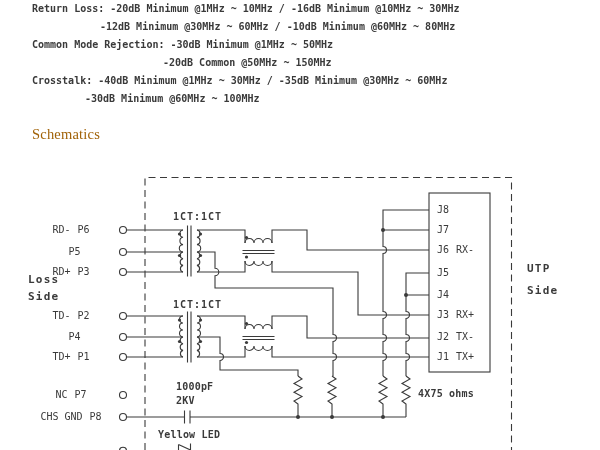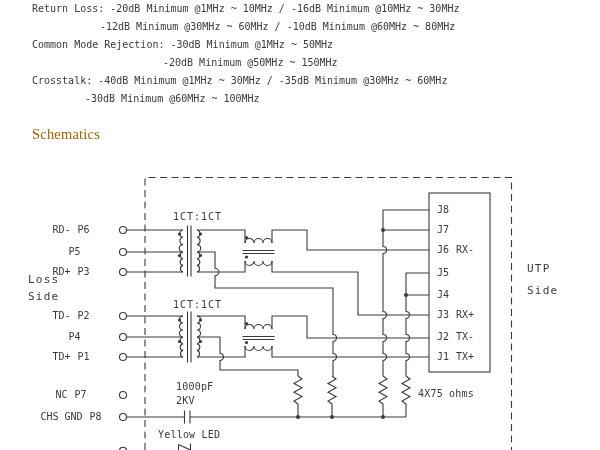--- a/index.html
+++ b/index.html
@@ -4,21 +4,21 @@
 <style>
   html,body{margin:0;padding:0;}
   .page{
     position:relative; width:600px; height:450px;
     background:#ffffff; overflow:hidden;
     font-family:"DejaVu Sans Mono", monospace;
     color:#3a3a3a;
   }
   .lbl{
     position:absolute; font-size:10px; line-height:12px;
-    white-space:pre; color:#3a3a3a; letter-spacing:0.2px;
+    white-space:pre; color:#3a3a3a; letter-spacing:0.2px;font-weight:bold;
   }
   .spec-line{ letter-spacing:0; }
   .heading{
     position:absolute; font-family:"Liberation Serif", serif;
     font-size:14.5px; color:#a16207; letter-spacing:0.2px;
   }
   .wide{ letter-spacing:2.2px; }
   .ratio{ letter-spacing:1px; }
   .side-lbl{ font-size:11px; line-height:16px; letter-spacing:1.2px; }
   .pinrow{
@@ -29,21 +29,21 @@
 </style>
 </head>
 <body>
 
 <div class="page">
 
   <div>
     <div class="lbl spec-line" style="left:32px;top:3px">Return Loss: -20dB Minimum @1MHz ~ 10MHz / -16dB Minimum @10MHz ~ 30MHz</div>
     <div class="lbl spec-line" style="left:100px;top:21px">-12dB Minimum @30MHz ~ 60MHz / -10dB Minimum @60MHz ~ 80MHz</div>
     <div class="lbl spec-line" style="left:32px;top:39px">Common Mode Rejection: -30dB Minimum @1MHz ~ 50MHz</div>
-    <div class="lbl spec-line" style="left:163px;top:57px">-20dB Minimum @50MHz ~ 150MHz</div>
+    <div class="lbl spec-line" style="left:163px;top:57px">-20dB Common @50MHz ~ 150MHz</div>
     <div class="lbl spec-line" style="left:32px;top:75px">Crosstalk: -40dB Minimum @1MHz ~ 30MHz / -35dB Minimum @30MHz ~ 60MHz</div>
     <div class="lbl spec-line" style="left:85px;top:93px">-30dB Minimum @60MHz ~ 100MHz</div>
   </div>
 
   <div class="heading" style="left:32px;top:126px">Schematics</div>
 
   <svg width="600" height="450" viewBox="0 0 600 450">
     <g stroke="#3a3a3a" stroke-width="1.1" fill="none">
 
       <path stroke-dasharray="7 4.5" d="M145,450 V177.5 H511.5 V450"></path>

